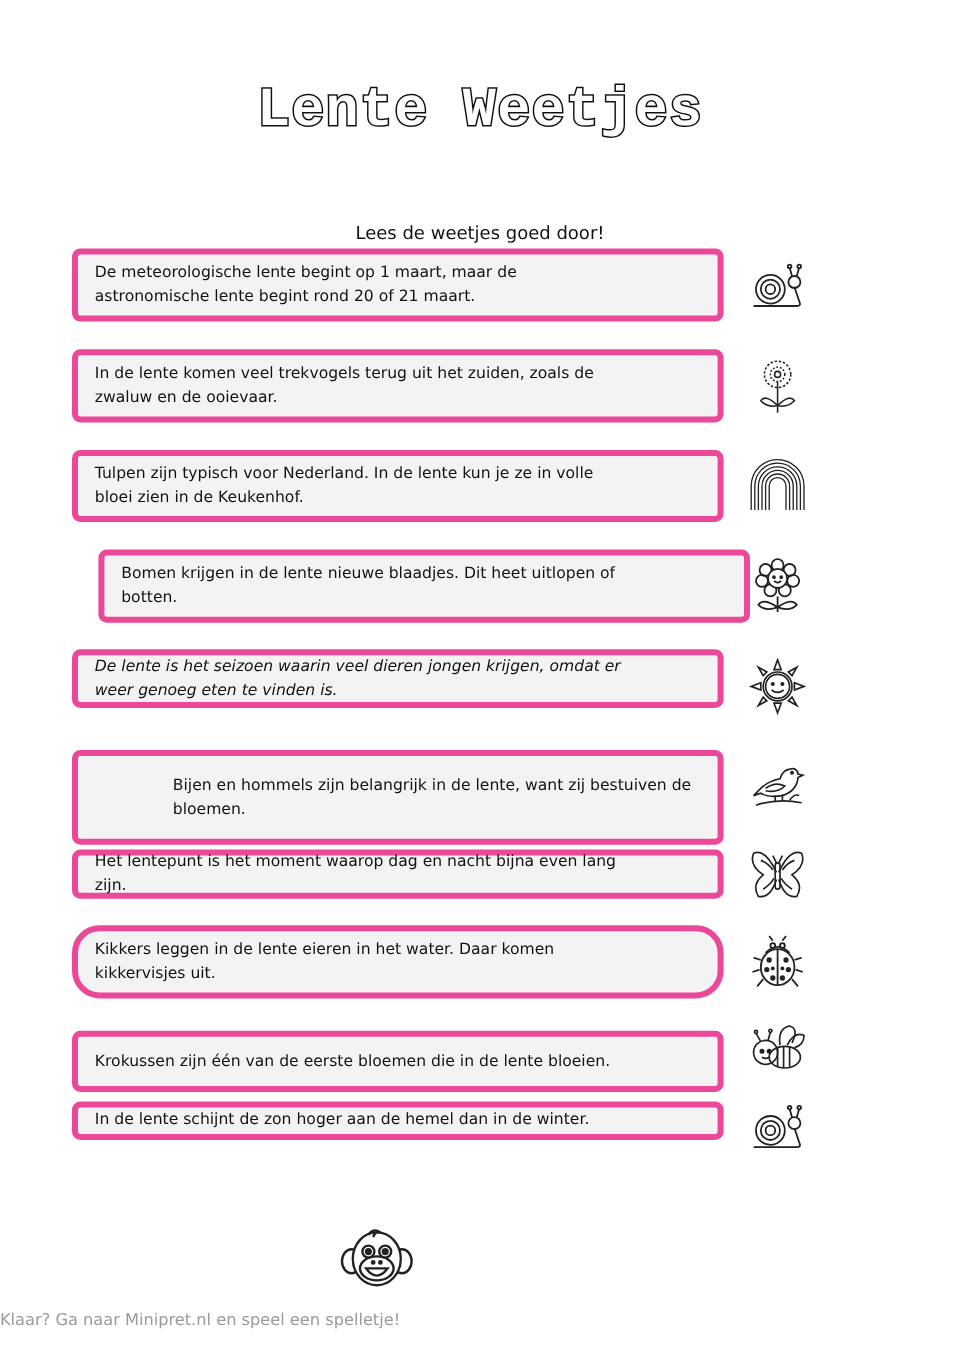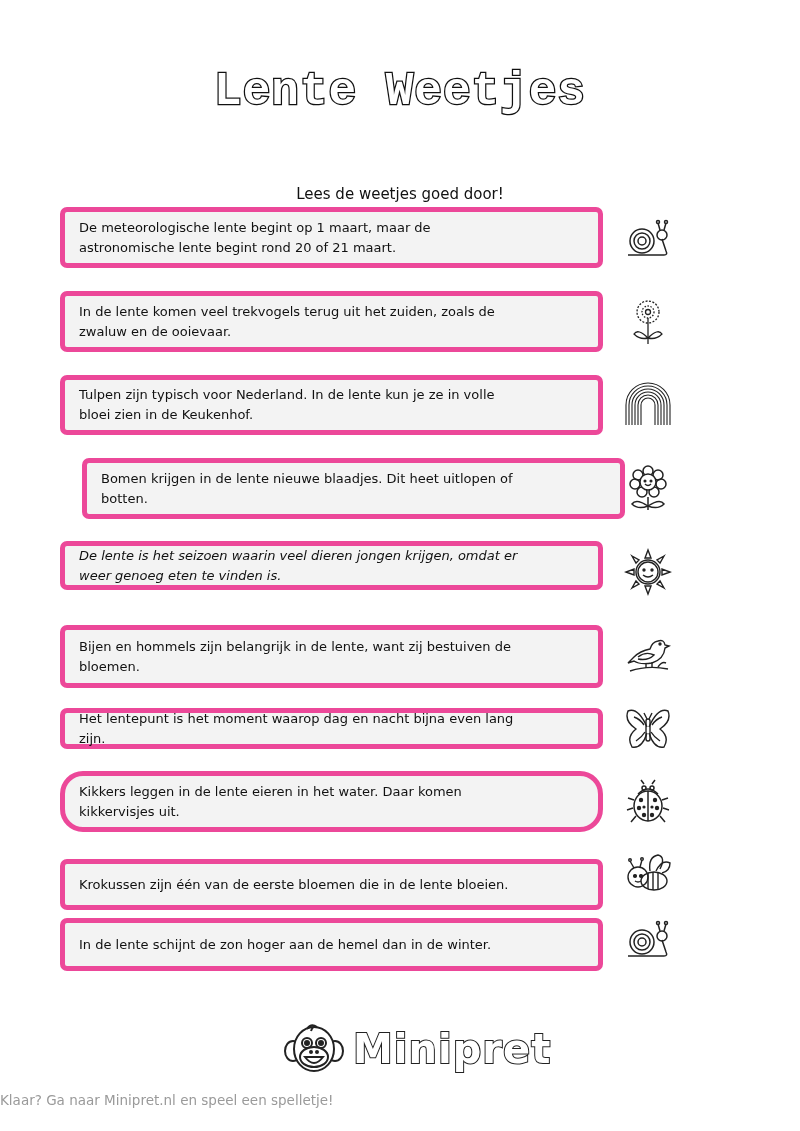--- a/index.html
+++ b/index.html
@@ -93,21 +93,21 @@
   <svg viewBox="0 0 48 48" fill="none" stroke="#222" stroke-width="1.4">
       <circle cx="24" cy="24" r="12"></circle>
       <circle cx="24" cy="24" r="10"></circle>
       <path d="M24 2 L27 10 L21 10 Z M24 46 L27 38 L21 38 Z M2 24 L10 27 L10 21 Z M46 24 L38 27 L38 21 Z M8 8 L15 12 L12 15 Z M40 8 L33 12 L36 15 Z M8 40 L15 36 L12 33 Z M40 40 L33 36 L36 33 Z"></path>
       <circle cx="20" cy="22" r="1" fill="#222"></circle>
       <circle cx="28" cy="22" r="1" fill="#222"></circle>
       <path d="M19 27 Q24 31 29 27"></path>
     </svg>
 </div>
 
-<div class="fact" style="top:625px;height:63px;">
+<div class="fact" style="top:625px;height:79px;justify-content:flex-end;">
   <div class="fact-text">Bijen en hommels zijn belangrijk in de lente, want zij bestuiven de bloemen.</div>
 </div>
 <div class="icon" style="top:631px;">
   <svg viewBox="0 0 48 48" fill="none" stroke="#222" stroke-width="1.4">
       <path d="M34 10 Q40 8 41 14 L45 15 L41 17 Q40 28 28 32 Q16 34 10 30 L4 32 L10 26 Q16 20 26 18 Q28 11 34 10 Z"></path>
       <path d="M14 26 Q22 20 30 24 Q24 30 14 28"></path>
       <circle cx="36" cy="13" r="1" fill="#222"></circle>
       <path d="M6 40 Q24 34 44 38"></path>
       <path d="M34 36 Q38 30 42 32"></path>
       <path d="M22 32 V37 M28 31 V36"></path>
@@ -164,21 +164,21 @@
       <path d="M32 20 Q38 8 46 12 Q46 20 38 22"></path>
       <circle cx="11" cy="25" r="1.4" fill="#222"></circle>
       <circle cx="17" cy="25" r="1.4" fill="#222"></circle>
       <path d="M11 30 Q14 32 17 30"></path>
       <path d="M10 17 L6 10 M16 16 L18 9"></path>
       <circle cx="6" cy="9" r="1.3"></circle>
       <circle cx="18" cy="8" r="1.3"></circle>
     </svg>
 </div>
 
-<div class="fact" style="top:918px;height:53px;">
+<div class="fact" style="top:918px;height:32px;">
   <div class="fact-text">In de lente schijnt de zon hoger aan de hemel dan in de winter.</div>
 </div>
 <div class="icon" style="top:916px;">
   <svg viewBox="0 0 48 48" fill="none" stroke="#222" stroke-width="1.5">
       <circle cx="18" cy="26" r="12"></circle>
       <circle cx="18" cy="26" r="8"></circle>
       <circle cx="18" cy="26" r="4"></circle>
       <path d="M4 40 H40 Q44 40 42 36 L38 24"></path>
       <circle cx="38" cy="20" r="5"></circle>
       <path d="M36 15 L34 8 M40 15 L42 8"></path>
@@ -197,16 +197,15 @@
         <circle cx="24" cy="20" r="5"></circle>
         <circle cx="38" cy="20" r="5"></circle>
         <circle cx="24" cy="20" r="2" fill="#222"></circle>
         <circle cx="38" cy="20" r="2" fill="#222"></circle>
         <ellipse cx="31" cy="34" rx="14" ry="10"></ellipse>
         <path d="M22 34 Q31 46 40 34 Z" fill="#fff"></path>
         <circle cx="28" cy="29" r="1" fill="#222"></circle>
         <circle cx="34" cy="29" r="1" fill="#222"></circle>
       </svg>
   </span>
-  <span class="logo-text">Minipret</span>
 </div>
 
 <div class="footer">Klaar? Ga naar Minipret.nl en speel een spelletje!</div>
 
 </body></html>

